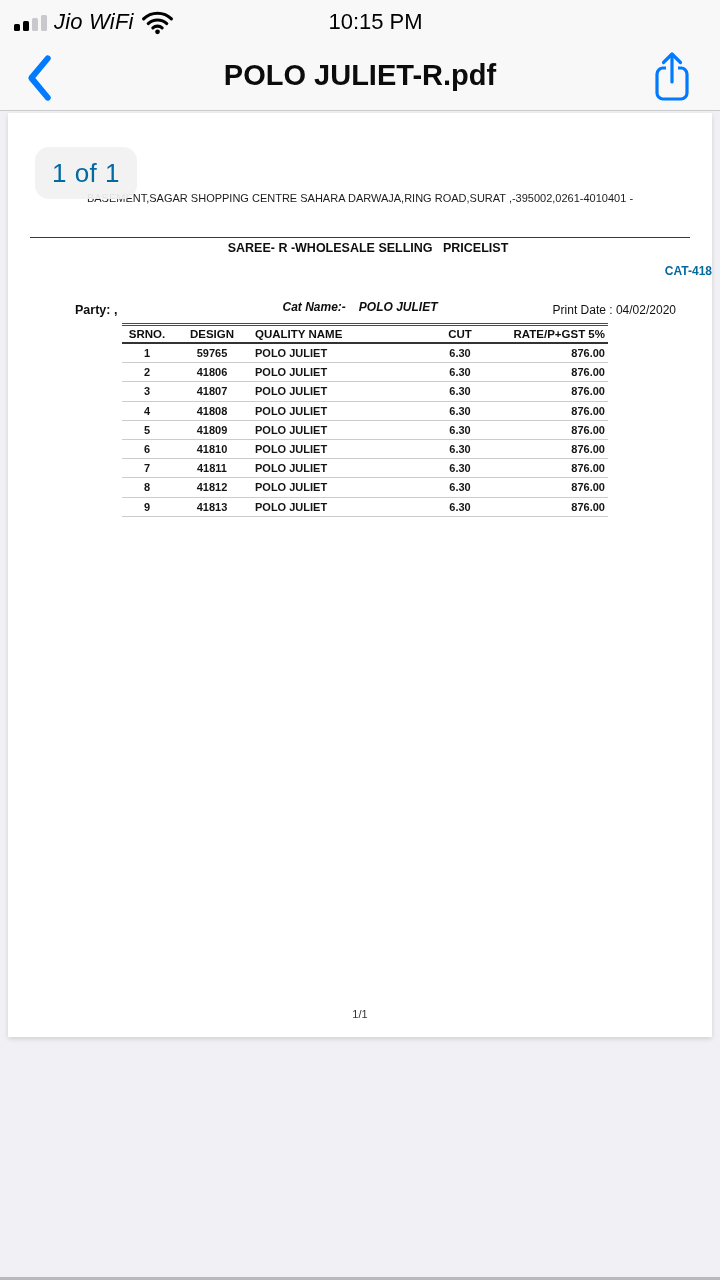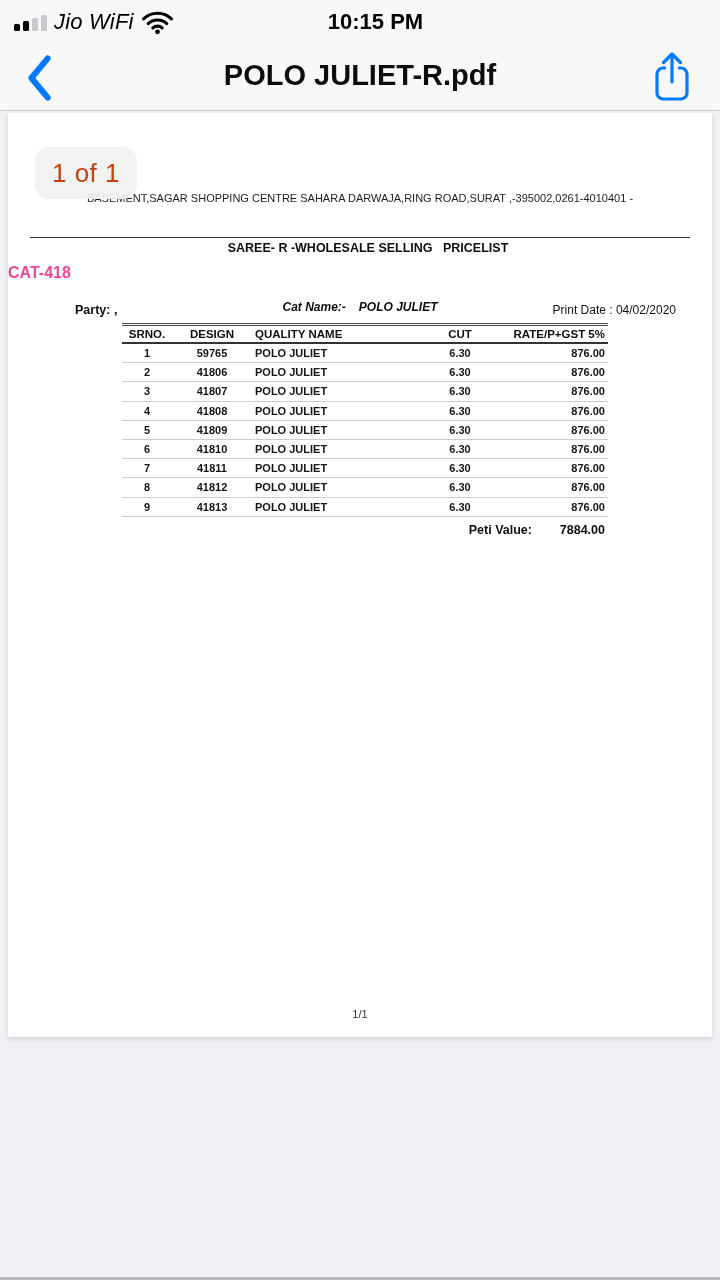--- a/index.html
+++ b/index.html
@@ -22,21 +22,21 @@
   .status-bar { position:absolute; top:0; left:0; right:0; height:44px; }
   .sb-left { position:absolute; left:14px; top:0; height:44px; display:flex; align-items:center; gap:7px;font-style:italic; }
   .signal-bars { display:flex; align-items:flex-end; gap:3px; height:17px; }
   .signal-bars .bar { width:6px; border-radius:1.5px; background:#000; }
   .signal-bars .b1 { height:7px; } .signal-bars .b2 { height:10px; }
   .signal-bars .b3 { height:13px; background:#c8c8cd; } .signal-bars .b4 { height:16px; background:#c8c8cd; }
   .carrier { font-size:22px; font-weight:400; letter-spacing:0.2px; }
   .sb-time {
     position:absolute; left:0; right:0; top:0; height:44px;
     display:flex; align-items:center; justify-content:center;
-    font-size:22px; font-weight:700;margin-left:31px;
+    font-size:22px; font-weight:400;margin-left:31px;
   }
   .sb-right { position:absolute; right:12px; top:0; height:44px; display:flex; align-items:center; gap:6px; }
   .battery-pct { font-size:22px; font-weight:400; }
   .battery { display:flex; align-items:center; position:relative; }
   .battery-body {
     width:35px; height:18px; border:1.5px solid rgba(0,0,0,0.45);
     border-radius:5.5px; padding:2px; background:#fff;
   }
   .battery-fill { width:42%; height:100%; background:var(--battery-green); border-radius:2.5px; }
   .battery-cap { width:2.5px; height:7px; background:rgba(0,0,0,0.4); border-radius:0 2px 2px 0; margin-left:1.5px; }
@@ -60,27 +60,27 @@
   
   .pdf-page {
     position:absolute; left:8px; top:113px; width:704px; height:924px;
     background:#fff;
     box-shadow:0 2px 5px rgba(0,0,0,0.13);
   }
   .page-indicator {
     position:absolute; left:27px; top:34px; width:102px; height:52px;
     background:rgba(241,241,242,0.93); border-radius:14px;
     display:flex; align-items:center; justify-content:center;
-    font-size:26px; color:#c2410c; z-index:3; letter-spacing:0.5px;
+    font-size:26px; color:#0369a1; z-index:3; letter-spacing:0.5px;
   }
   .doc-company { position:absolute; top:61px; left:0; right:0; text-align:center; font-size:15px; font-weight:700; color:#0e0e0e; }
   .doc-address { position:absolute; top:79px; left:0; right:0; text-align:center; font-size:11px; color:#1c1c1c; z-index:1; white-space:nowrap; }
   .doc-rule { position:absolute; top:124px; left:22px; right:22px; border-top:1.3px solid #3a3a3a; }
   .doc-title { position:absolute; top:128px; left:16px; right:0; text-align:center; font-size:12.5px; font-weight:700; white-space:pre; color:#0e0e0e; }
-  .doc-cat { position:absolute; top:151px; left:0; right:0; text-align:left; font-size:16px; font-weight:700; color:#ec4899; }
+  .doc-cat { position:absolute; top:151px; left:0; right:0; text-align:right; font-size:12px; font-weight:700; color:#0369a1; }
   .doc-catname {
     position:absolute; top:171px; left:0; right:0;
     display:flex; justify-content:center; gap:13px;
     font-size:12px; font-weight:700; font-style:italic; color:#0e0e0e;margin-top:16px;
   }
   .party-label { position:absolute; top:190px; left:67px; font-size:12.5px; font-weight:700; color:#0e0e0e; }
   .print-date { position:absolute; top:190px; right:36px; font-size:12px; font-weight:400; color:#111; }
 
   .price-table { position:absolute; left:114px; top:210px; width:486px; }
   .thead, .trow { display:grid; grid-template-columns:50px 80px 178px 60px 118px; align-items:center; }
@@ -233,22 +233,18 @@
           <div class="c-rate">876.00</div>
         </div>
         <div class="trow">
           <div class="c-srno">9</div>
           <div class="c-design">41813</div>
           <div class="c-quality">POLO JULIET</div>
           <div class="c-cut">6.30</div>
           <div class="c-rate">876.00</div>
         </div>
       </div>
-    <div class="total-row">
-      <span class="total-label">Peti Value:</span>
-      <span class="total-value">7884.00</span>
-    </div>
   </div>
 
   <div class="page-footer">1/1</div>
 </div>
 
 <div class="bottom-edge"></div>
 
 </body></html>

